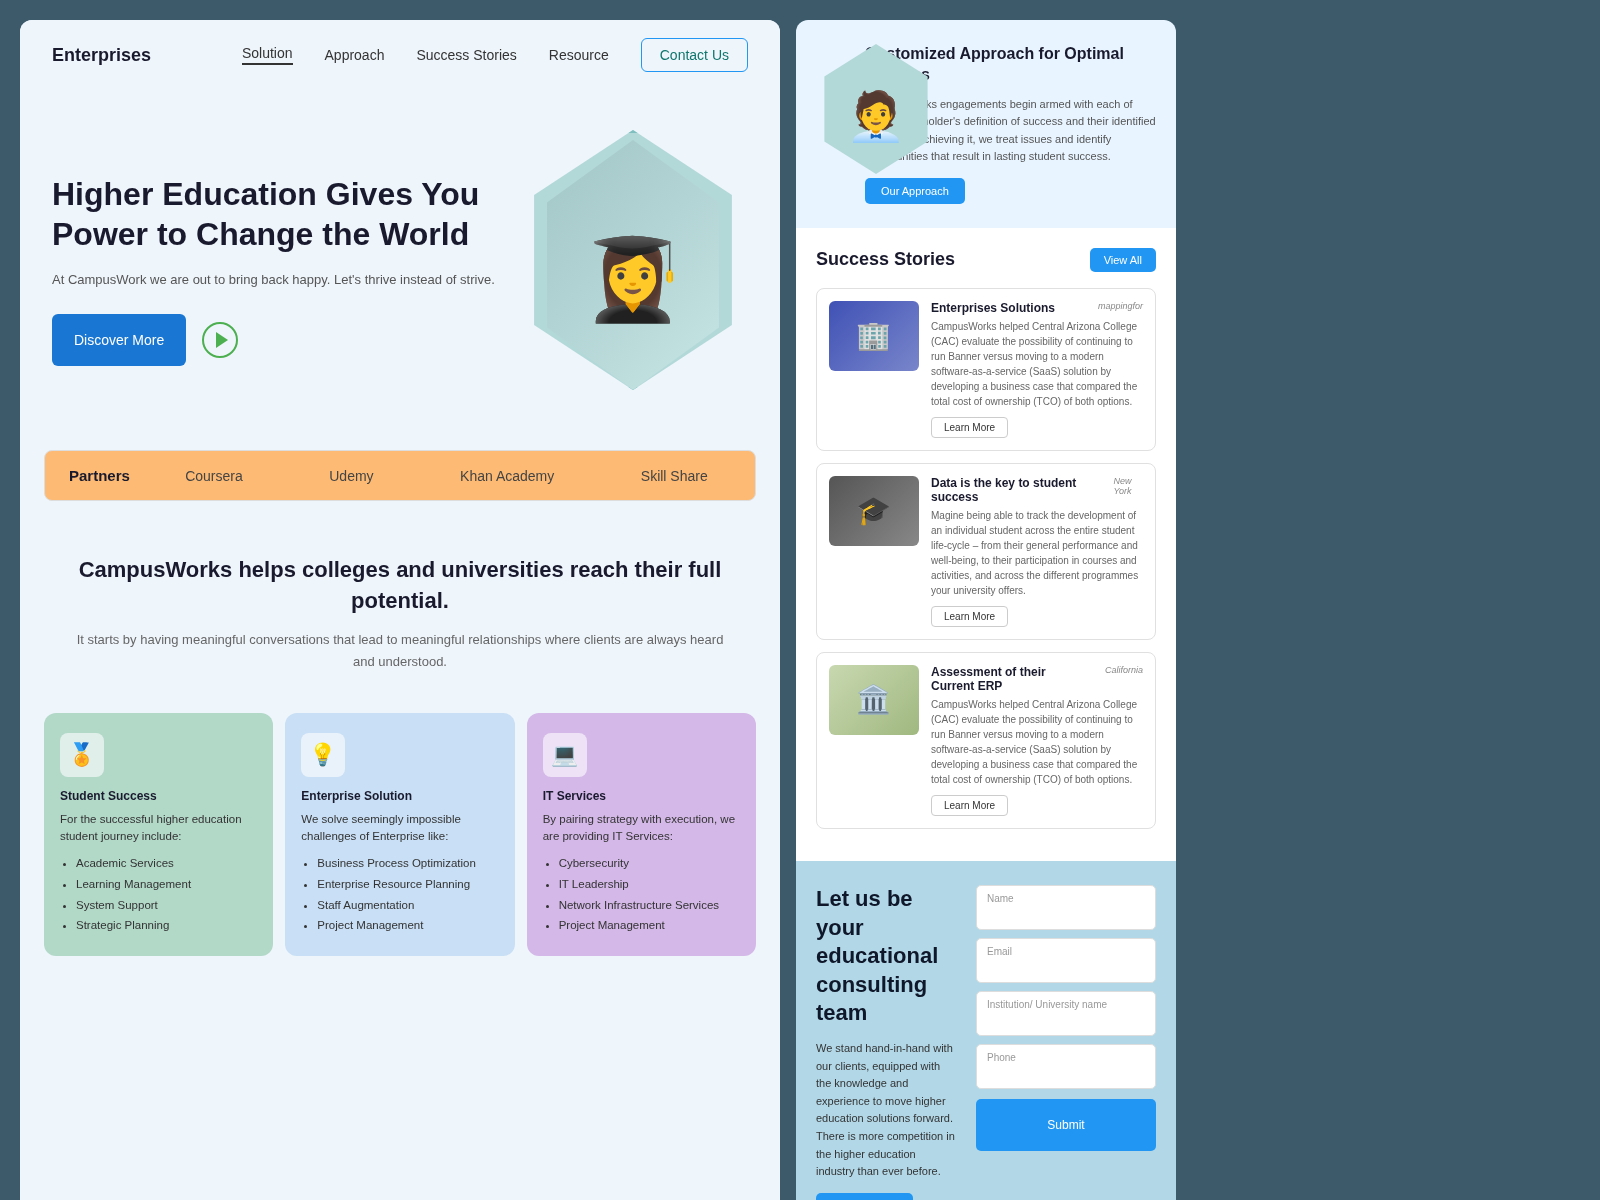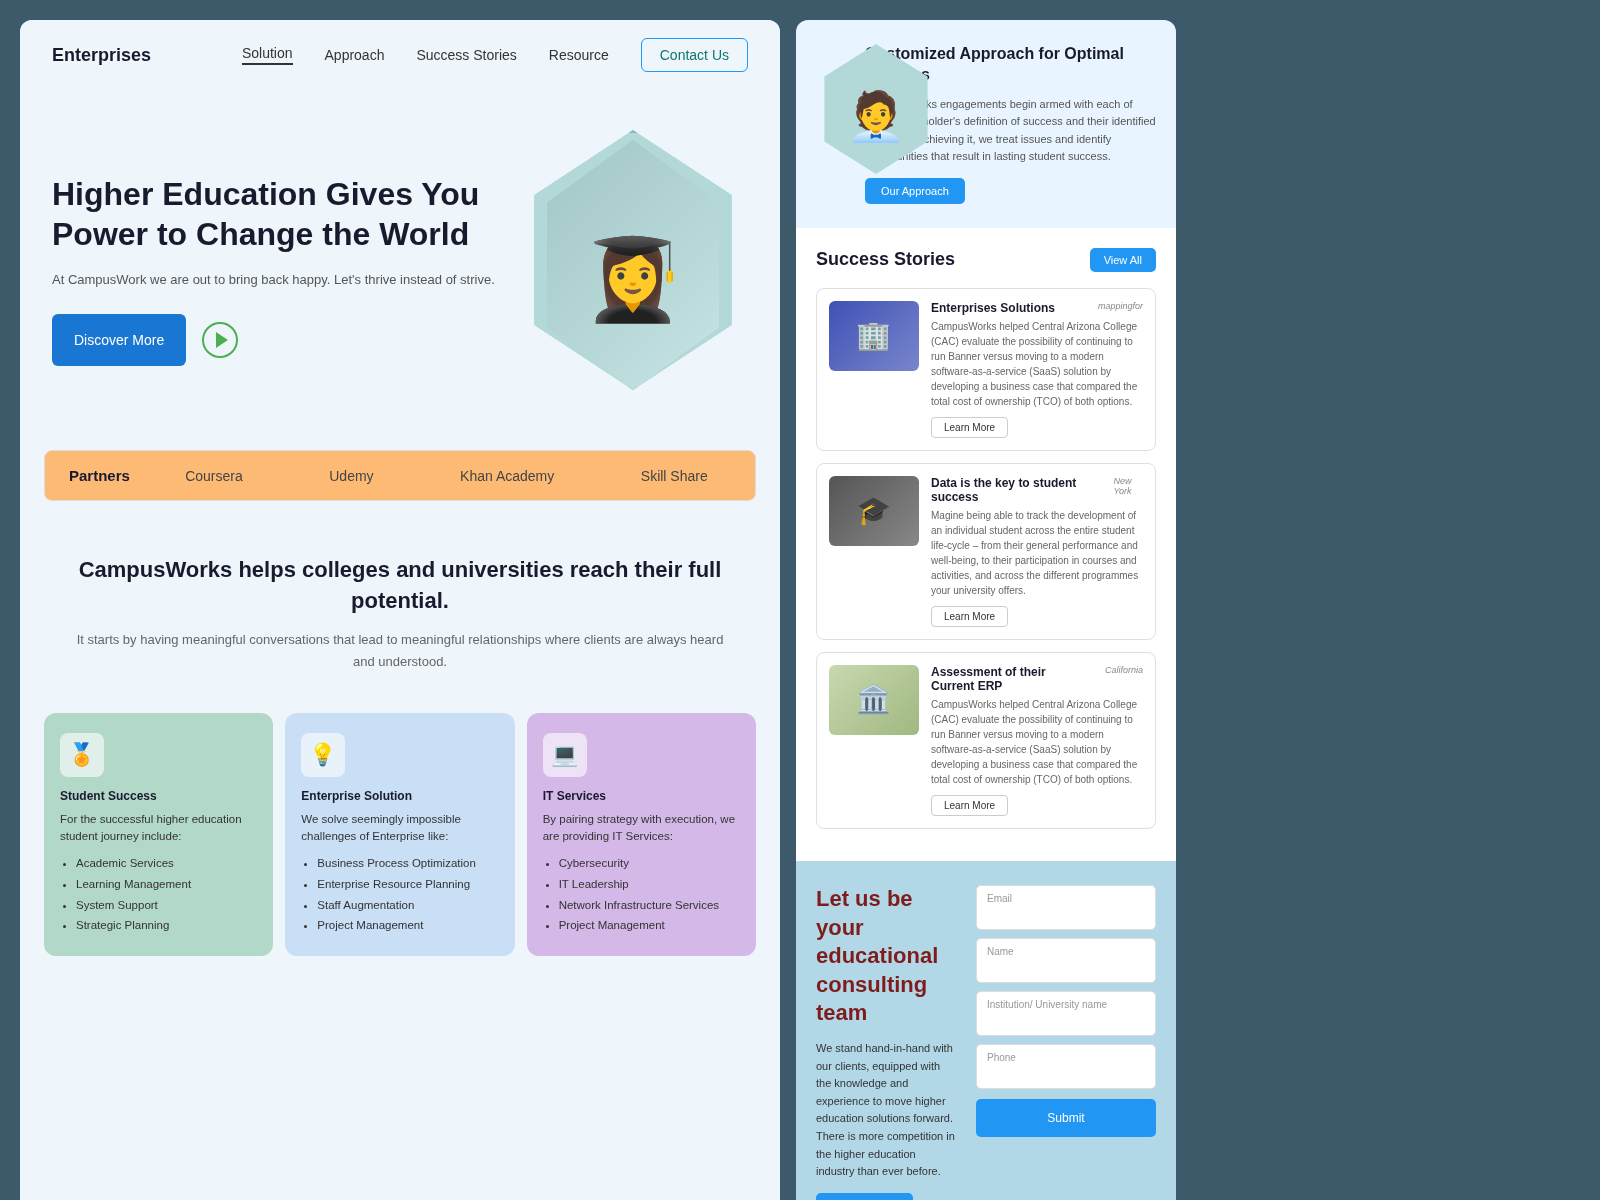--- a/index.html
+++ b/index.html
@@ -79,28 +79,28 @@
     .story-content { flex: 1; }
     .story-header-row { display: flex; justify-content: space-between; align-items: flex-start; margin-bottom: 4px; gap: 32px; }
     .story-title { font-size: 12px; font-weight: 700; color: #1a1a2e; }
     .story-tag { font-size: 9px; color: #888; font-style: italic; }
     .story-desc { font-size: 10px; color: #666; line-height: 1.5; margin-bottom: 8px; }
     .btn-learn { border: 1px solid #ccc; background: white; color: #333; padding: 4px 12px; border-radius: 4px; font-size: 10px; cursor: pointer; }
 
     
     .contact-section { background: #b2d8e8; padding: 24px 20px; display: flex; gap: 20px; align-items: flex-start; }
     .contact-left { flex: 1; }
-    .contact-title { font-size: 22px; font-weight: 800; color: #7f1d1d; line-height: 1.3; margin-bottom: 12px; }
+    .contact-title { font-size: 22px; font-weight: 800; color: #0f172a; line-height: 1.3; margin-bottom: 12px; }
     .contact-desc { font-size: 11px; color: #333; line-height: 1.6; margin-bottom: 12px; }
     .btn-learn-more { background: #2196f3; color: white; border: none; padding: 8px 18px; border-radius: 5px; font-size: 12px; cursor: pointer; }
     .contact-form { width: 180px; flex-shrink: 0; }
     .form-field { background: white; border: 1px solid #ddd; border-radius: 5px; padding: 7px 10px; margin-bottom: 8px; width: 100%; }
     .form-field input { border: none; outline: none; font-size: 11px; width: 100%; background: transparent; color: #333; }
     .form-field-label { font-size: 10px; color: #999; display: block; }
-    .btn-submit { background: #2196f3; color: white; border: none; padding: 12px; border-radius: 5px; width: 100%; font-size: 12px; cursor: pointer; margin-top: 2px; }
+    .btn-submit { background: #2196f3; color: white; border: none; padding: 19px; border-radius: 5px; width: 100%; font-size: 12px; cursor: pointer; margin-top: 2px; }
   </style>
 </head>
 <body>
 
 <div class="outer-wrapper">
 
   <div class="left-panel">
 
     <nav class="navbar">
       <div class="nav-logo">Enterprises</div>
@@ -252,28 +252,28 @@
     </div>
 
     <div class="contact-section">
       <div class="contact-left">
         <h2 class="contact-title">Let us be your educational consulting team</h2>
         <p class="contact-desc">We stand hand-in-hand with our clients, equipped with the knowledge and experience to move higher education solutions forward. There is more competition in the higher education industry than ever before.</p>
         <button class="btn-learn-more">Learn More</button>
       </div>
       <div class="contact-form">
         <div class="form-field">
+          <span class="form-field-label">Name</span>
+          <input type="text" style="">
+        </div>
+        <div class="form-field">
           <span class="form-field-label">Email</span>
           <input type="email" style="">
         </div>
         <div class="form-field">
-          <span class="form-field-label">Name</span>
-          <input type="text" style="">
-        </div>
-        <div class="form-field">
           <span class="form-field-label">Institution/ University name</span>
           <input type="text" style="">
         </div>
         <div class="form-field">
           <span class="form-field-label">Phone</span>
           <input type="tel" style="">
         </div>
         <button class="btn-submit">Submit</button>
       </div>
     </div>

